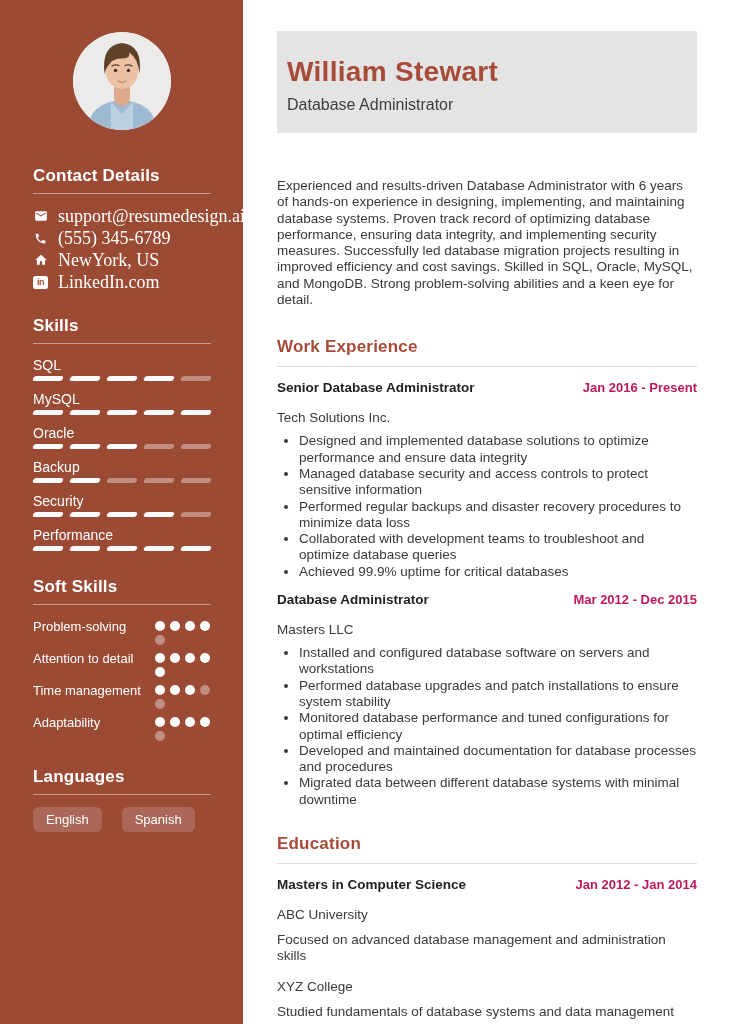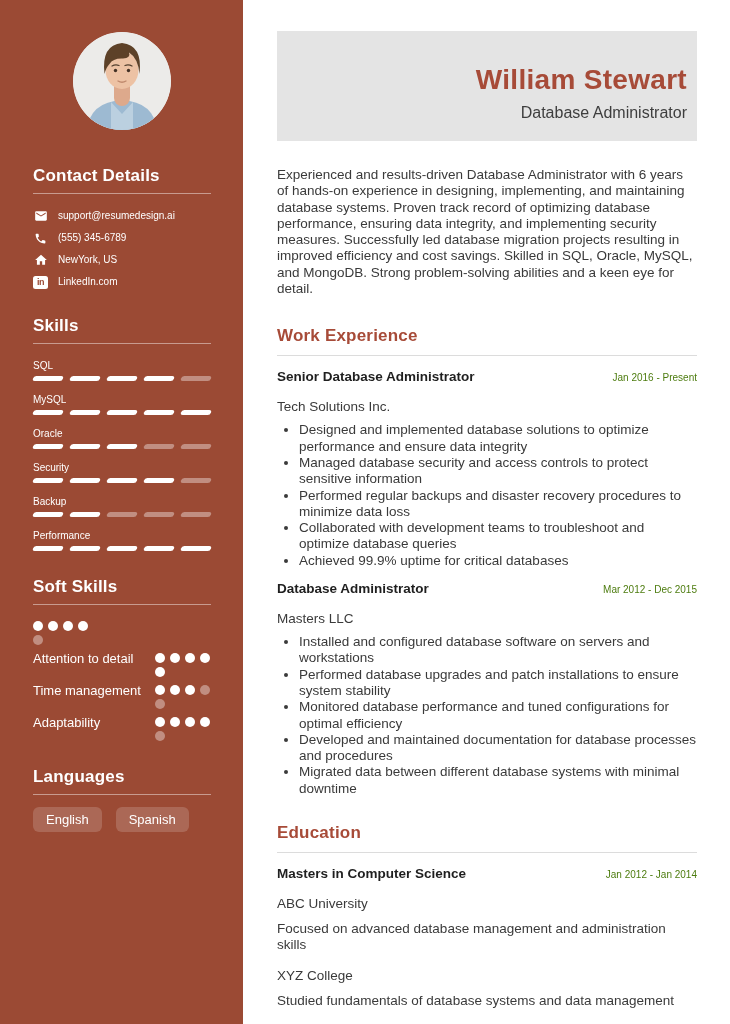--- a/index.html
+++ b/index.html
@@ -37,68 +37,68 @@
   }
   .contact-list{margin-top:14px;}
   .contact-row{display:flex;align-items:center;margin-bottom:6px;min-height:16px;}
   .cicon{width:15px;height:15px;margin-right:10px;display:flex;align-items:center;justify-content:center;flex-shrink:0;color:#fff;}
   .cicon svg{display:block;}
   .li-badge{
     width:36px;height:13px;background:#fff;border-radius:2.5px;
     color:var(--sidebar-bg);font-size:9px;font-weight:bold;line-height:13px;
     display:inline-block;text-align:center;letter-spacing:-0.5px;
   }
-  .ctext{font-size:10px;line-height:16px;}
+  .ctext{font-size:18px;line-height:16px;font-family:Liberation Serif, serif;}
 
   .skills-list{margin-top:14px;}
   .skill{margin-bottom:11px;}
-  .skill-label{font-size:10px;line-height:15px;margin-bottom:3px;}
+  .skill-label{font-size:14px;line-height:15px;margin-bottom:3px;}
   .skill-bar{display:flex;gap:7px;}
   .seg{
     flex:1;height:5px;border-radius:2.5px;background:var(--bar-empty);
     transform:skewX(-18deg);
   }
   .seg.on{background:#fff;}
 
   .softskills-list{margin-top:13px;}
   .softskill-row{display:flex;margin-bottom:5px;}
   .softskill-label{flex:1;font-size:13px;line-height:17px;padding-right:6px;}
   .dots{width:56px;flex-shrink:0;display:flex;flex-wrap:wrap;gap:4px 5px;align-content:flex-start;padding-top:3px;}
   .dot{width:10px;height:10px;border-radius:50%;background:var(--bar-empty);}
   .dot.on{background:#fff;}
 
-  .chips{margin-top:12px;display:flex;gap:14px;}
+  .chips{margin-top:12px;display:flex;gap:20px;}
   .chip{
     background:rgba(255,255,255,0.17);border-radius:6px;
     padding:5px 13px;font-size:13px;line-height:15px;
   }
 
   
   .main{flex:1;padding:31px 33px 0 34px;color:var(--body-text);}
   .name-header{
-    background:var(--header-bg);text-align:right;
-    padding:32px 10px 19px 10px;margin-bottom:26px;
+    background:var(--header-bg);text-align:left;
+    padding:24px 10px 19px 10px;margin-bottom:45px;
   }
   .name-header h1{
     margin:0;font-size:28px;line-height:33px;font-weight:bold;
     color:var(--accent);letter-spacing:0.3px;
   }
   .role{font-size:16px;line-height:19px;color:#3E3E3E;margin-top:7px;}
   .summary{margin:0;font-size:13.5px;line-height:16.3px;color:var(--body-text);}
 
   .main-section{margin-top:29px;}
   .main-heading{
     margin:15px 0 13px 0;font-size:17px;line-height:20px;font-weight:bold;
     color:var(--accent);padding-bottom:9px;border-bottom:1px solid #DCDCDC;
     letter-spacing:0.2px;
   }
   .entry{margin-bottom:12px;}
   .entry-head{display:flex;justify-content:space-between;align-items:baseline;}
   .entry-title{font-size:13.5px;font-weight:bold;color:#1F1F1F;line-height:16px;}
-  .entry-date{font-size:10px;color:#4d7c0f;line-height:15px;white-space:nowrap;padding-left:12px;}
+  .entry-date{font-size:13px;color:#be185d;line-height:15px;white-space:nowrap;padding-left:12px;font-weight:bold;}
   .entry-sub{font-size:13.5px;line-height:16px;margin-top:14px;color:var(--body-text);}
   .bullets{margin:7px 0 0 0;padding-left:22px;}
   .bullets li{font-size:13.5px;line-height:16.3px;color:var(--body-text);}
   .entry-desc{font-size:13.5px;line-height:16.3px;margin-top:9px;color:var(--body-text);}
 </style>
 </head>
 <body>
 
 <div class="page">
 
@@ -182,56 +182,57 @@
             <div class="skill-label">Oracle</div>
             <div class="skill-bar">
               <span class="seg on"></span>
               <span class="seg on"></span>
               <span class="seg on"></span>
               <span class="seg"></span>
               <span class="seg"></span>
             </div>
           </div>
           <div class="skill">
+            <div class="skill-label">Backup</div>
+            <div class="skill-bar">
+              <span class="seg on"></span>
+              <span class="seg on"></span>
+              <span class="seg"></span>
+              <span class="seg"></span>
+              <span class="seg"></span>
+            </div>
+          </div>
+          <div class="skill">
             <div class="skill-label">Security</div>
             <div class="skill-bar">
               <span class="seg on"></span>
               <span class="seg on"></span>
               <span class="seg on"></span>
               <span class="seg on"></span>
-              <span class="seg"></span>
-            </div>
-          </div>
-          <div class="skill">
-            <div class="skill-label">Backup</div>
-            <div class="skill-bar">
-              <span class="seg on"></span>
-              <span class="seg on"></span>
-              <span class="seg"></span>
-              <span class="seg"></span>
               <span class="seg"></span>
             </div>
           </div>
           <div class="skill">
             <div class="skill-label">Performance</div>
             <div class="skill-bar">
               <span class="seg on"></span>
               <span class="seg on"></span>
               <span class="seg on"></span>
               <span class="seg on"></span>
               <span class="seg on"></span>
             </div>
           </div>
         </div>
     </section>
 
     <section class="side-section">
       <h2 class="side-heading">Soft Skills</h2>
       <div class="softskills-list">
           <div class="softskill-row">
+            <div class="softskill-label">Problem-solving</div>
             <div class="dots">
               <span class="dot on"></span>
               <span class="dot on"></span>
               <span class="dot on"></span>
               <span class="dot on"></span>
               <span class="dot"></span>
             </div>
           </div>
           <div class="softskill-row">
             <div class="softskill-label">Attention to detail</div>

